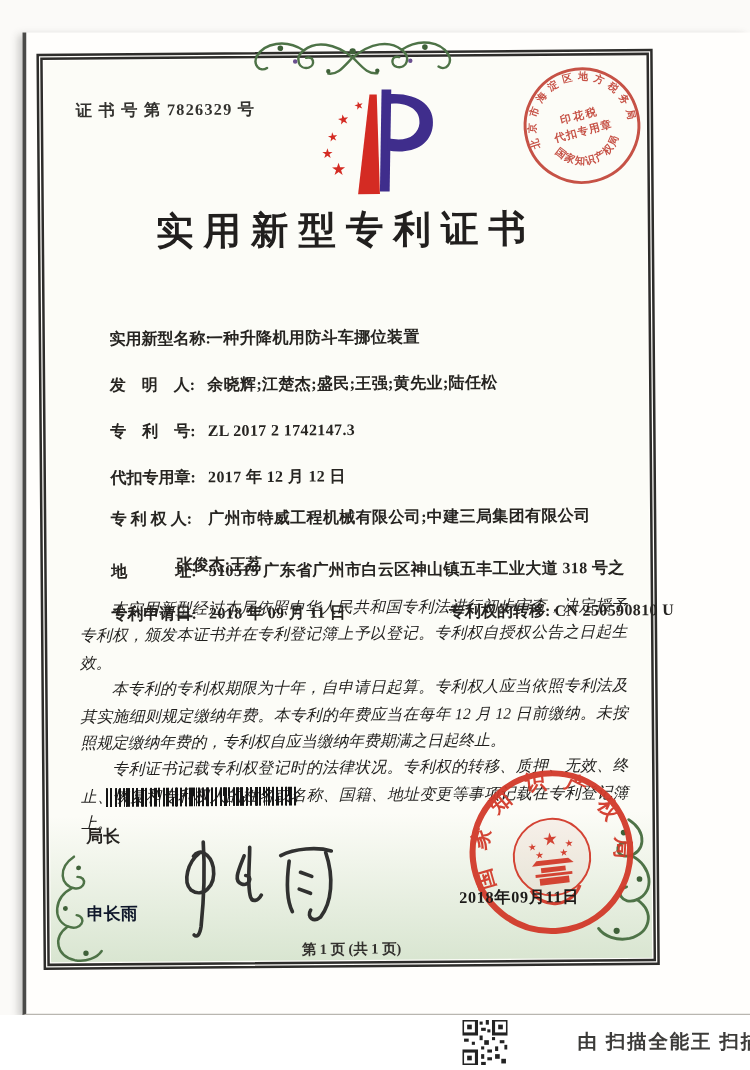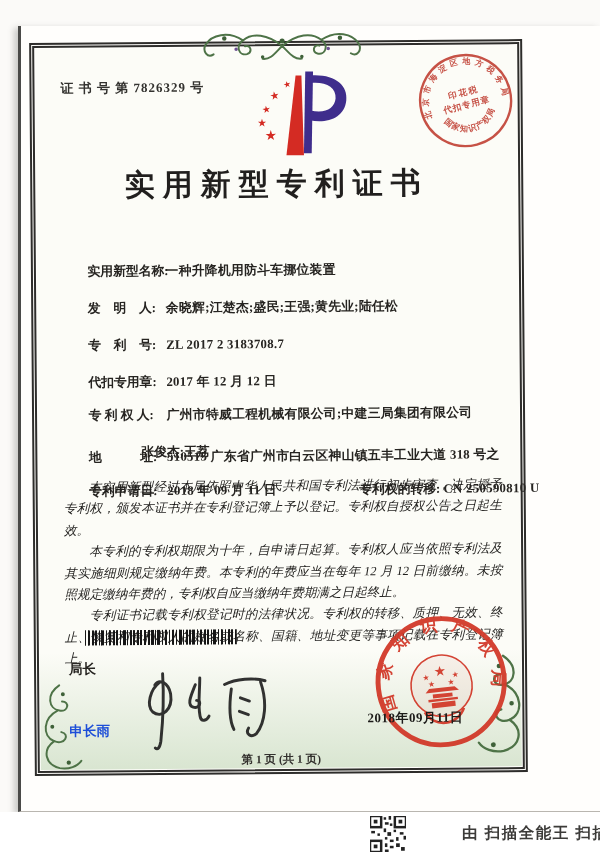--- a/index.html
+++ b/index.html
@@ -42,21 +42,21 @@
   .body-text p { text-indent:2em; margin:0; }
 
   .barcode { position:absolute; left:46px; top:583px; width:152px; height:15px;
     background-image:
       repeating-linear-gradient(90deg,#151515 0 1.5px,transparent 1.5px 3.5px),
       repeating-linear-gradient(90deg,#151515 0 1px,transparent 1px 8px),
       repeating-linear-gradient(90deg,transparent 0 3px,#151515 3px 4.5px,transparent 4.5px 13px);
   }
 
   .bureau-title { position:absolute; left:30px; top:613px; font-size:13.5px; font-weight:700; color:#272522; }
-  .bureau-name  { position:absolute; left:30px; top:675px; font-size:13.5px; font-weight:700; color:#1d4ed8; }
+  .bureau-name  { position:absolute; left:30px; top:675px; font-size:13.5px; font-weight:700; color:#0f172a; }
   .signature { position:absolute; left:88px; top:620px; width:170px; height:90px; }
 
   .grant-seal { position:absolute; left:333px; top:568px; width:138px; height:138px;
                 transform:rotate(-6deg); opacity:.95; }
   .seal-date { position:absolute; left:328px; top:664px; width:150px; font-size:13px;
                font-weight:700; color:#1c1b19; letter-spacing:.5px; z-index:5; white-space:pre; }
 
   .page-footer { position:absolute; left:0; top:706px; width:100%; text-align:center;
                  font-size:11.5px; font-weight:700; color:#33312e; }
 
@@ -161,21 +161,21 @@
 
       <div class="title">实用新型专利证书</div>
 
       <div class="row" style="top:196px">
         <span class="lbl">实用新型名称:</span><span class="val">一种升降机用防斗车挪位装置</span>
       </div>
       <div class="row" style="top:233px">
         <span class="lbl">发　明　人:</span><span class="val">余晓辉;江楚杰;盛民;王强;黄先业;陆任松</span>
       </div>
       <div class="row" style="top:270px">
-        <span class="lbl">专　利　号:</span><span class="val">ZL 2017 2 3183708.7</span>
+        <span class="lbl">专　利　号:</span><span class="val">ZL 2017 2 1742147.3</span>
       </div>
       <div class="row" style="top:307px">
         <span class="lbl">代扣专用章:</span><span class="val">2017 年 12 月 12 日</span>
       </div>
       <div class="row" style="top:340px">
         <span class="lbl">专 利 权 人:</span><span class="val">广州市特威工程机械有限公司;中建三局集团有限公司</span>
         <div class="cont2">张俊杰;王荔</div>
       </div>
       <div class="row" style="top:382px">
         <span class="lbl">地　　　址:</span><span class="val">510515 广东省广州市白云区神山镇五丰工业大道 318 号之</span>

